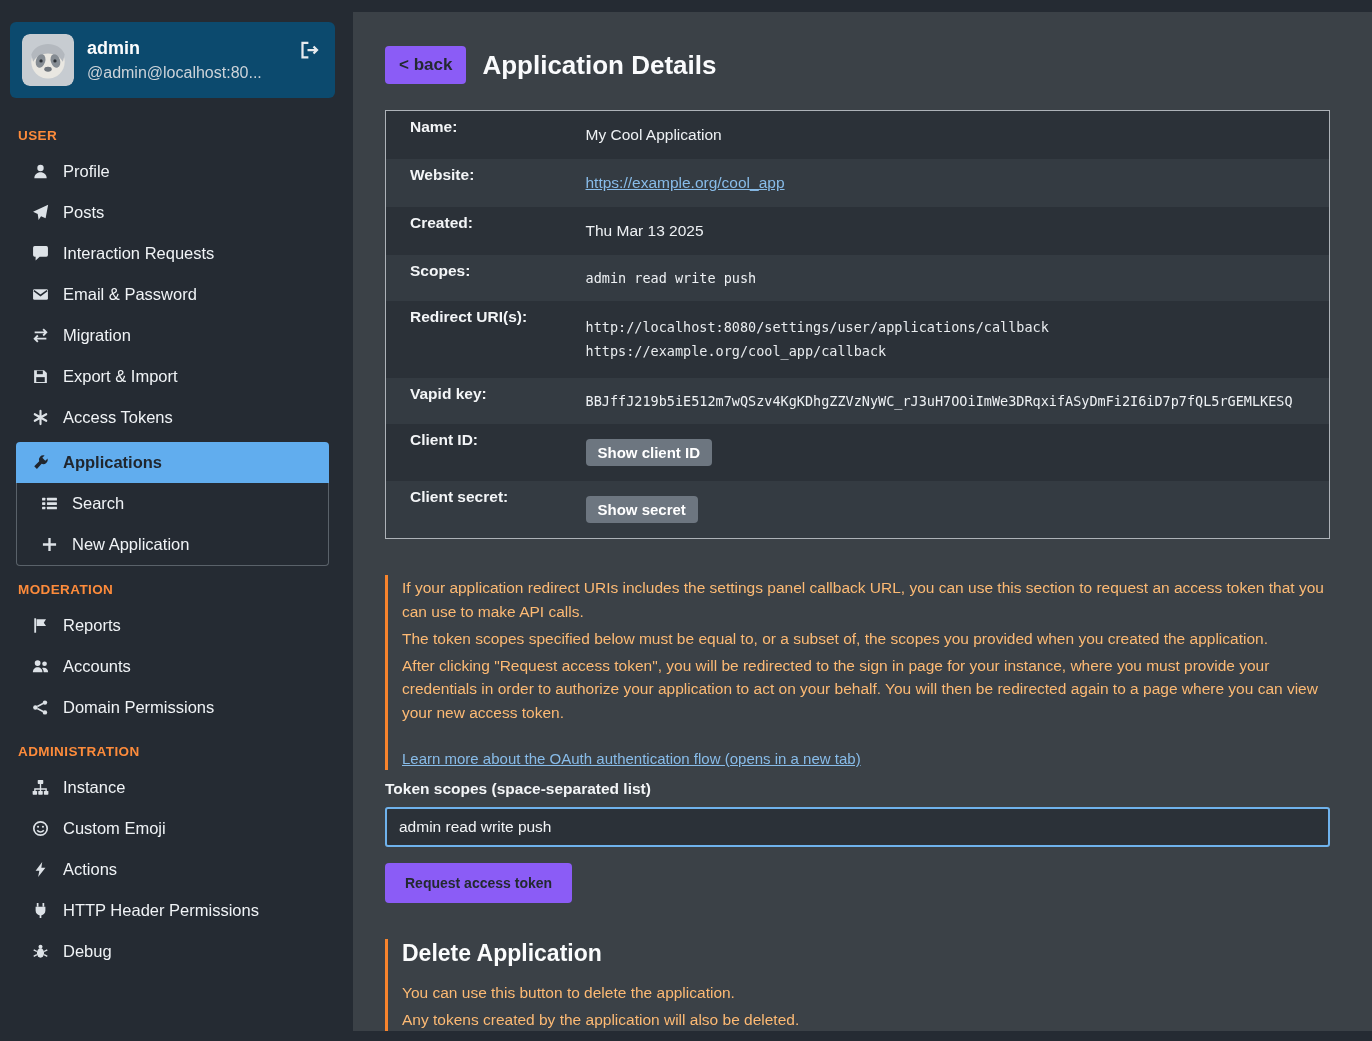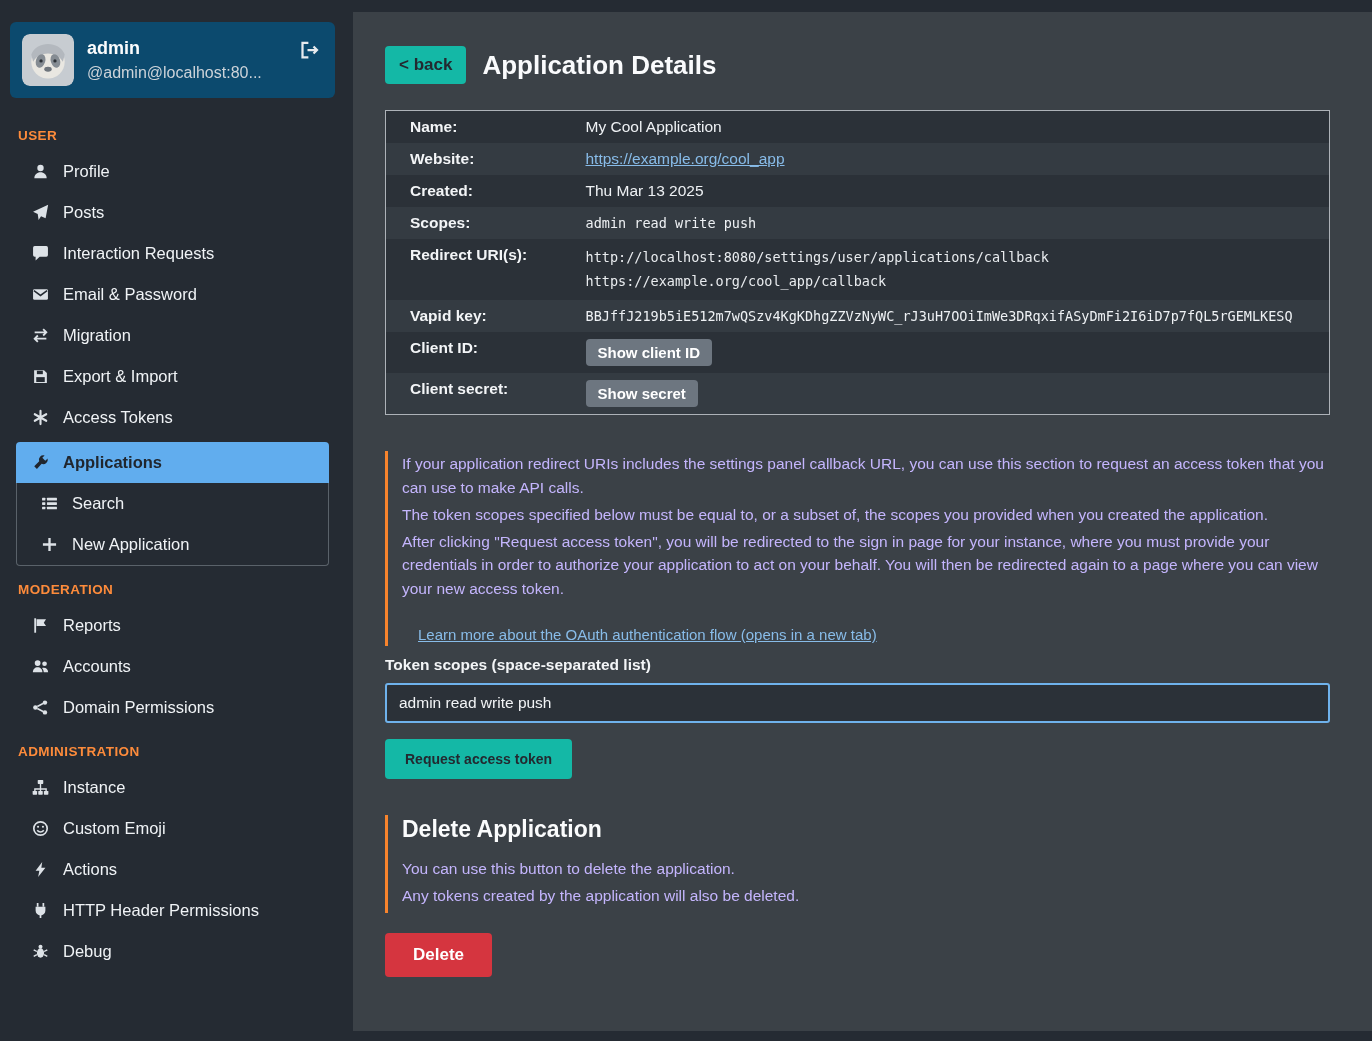--- a/index.html
+++ b/index.html
@@ -68,51 +68,51 @@
     background:#3b4147;
     margin:12px 0 10px 8px;
     padding:34px 42px 40px 32px;
     overflow:hidden;
   }
   .page-header { display:flex; align-items:center; gap:16px; margin-bottom:26px; }
   .btn {
     border:none; border-radius:4px; cursor:pointer;
     font-family:"Liberation Sans", sans-serif; font-weight:bold;
   }
-  .btn-blue { background:#14b8a6; color:#232930; }
+  .btn-blue { background:#8b5cf6; color:#232930; }
   .btn-gray { background:#6d7680; color:#ffffff; }
   .btn-red  { background:#d5353f; color:#ffffff; }
   .back-btn { font-size:17px; padding:9px 14px; }
   .page-title { font-size:26px; font-weight:bold; color:#fafbfd; }
 
   table.details {
     width:100%; border-collapse:collapse;
     border:1px solid #adb2b8;
     font-size:15.5px;
   }
   table.details tr:nth-child(odd)  { background:#2b3138; }
   table.details tr:nth-child(even) { background:#343b42; }
   table.details th {
     text-align:left; font-weight:bold; color:#f3f5f7;
     width:192px; padding:7px 24px; vertical-align:top;
   }
-  table.details td { padding:7px 8px; vertical-align:middle; color:#eef1f4;margin-top:44px; }
+  table.details td { padding:15px 8px; vertical-align:middle; color:#eef1f4;margin-top:44px; }
   .mono { font-family:"DejaVu Sans Mono", monospace; font-size:13.5px; color:#e9ecef; }
   .mono-line { line-height:1.75; }
   a.link, .link { color:#88bce9; text-decoration:underline; cursor:pointer; }
   .cell-btn { font-size:15px; padding:5px 12px; }
 
   .section { margin-top:36px; }
   .section-head {
     border-left:3px solid #f8842d;
     padding:1px 0 2px 14px;
   }
   .section-head h2 { margin:0 0 14px 0; font-size:23px; color:#fbfcfd; font-weight:bold; }
-  .section-head p { margin:0 0 4px 0; font-size:15.5px; line-height:1.5; color:#c4b5fd; max-width:945px; }
-  .learn-link { display:inline-block; margin-top:22px; font-size:15px;margin-left:16px; }
+  .section-head p { margin:0 0 4px 0; font-size:15.5px; line-height:1.5; color:#fdba74; max-width:945px; }
+  .learn-link { display:inline-block; margin-top:22px; font-size:15px; }
 
   .form-area { margin-top:10px; }
   .field-label { display:block; font-weight:bold; font-size:15.5px; color:#f3f5f7; margin-bottom:9px; }
   .scopes-input {
     width:100%;
     background:#2b3138;
     border:2px solid #6fb2ec; border-radius:3px;
     color:#f2f4f6; font-size:15.5px;
     padding:9px 12px;
     font-family:"Liberation Sans", sans-serif;

